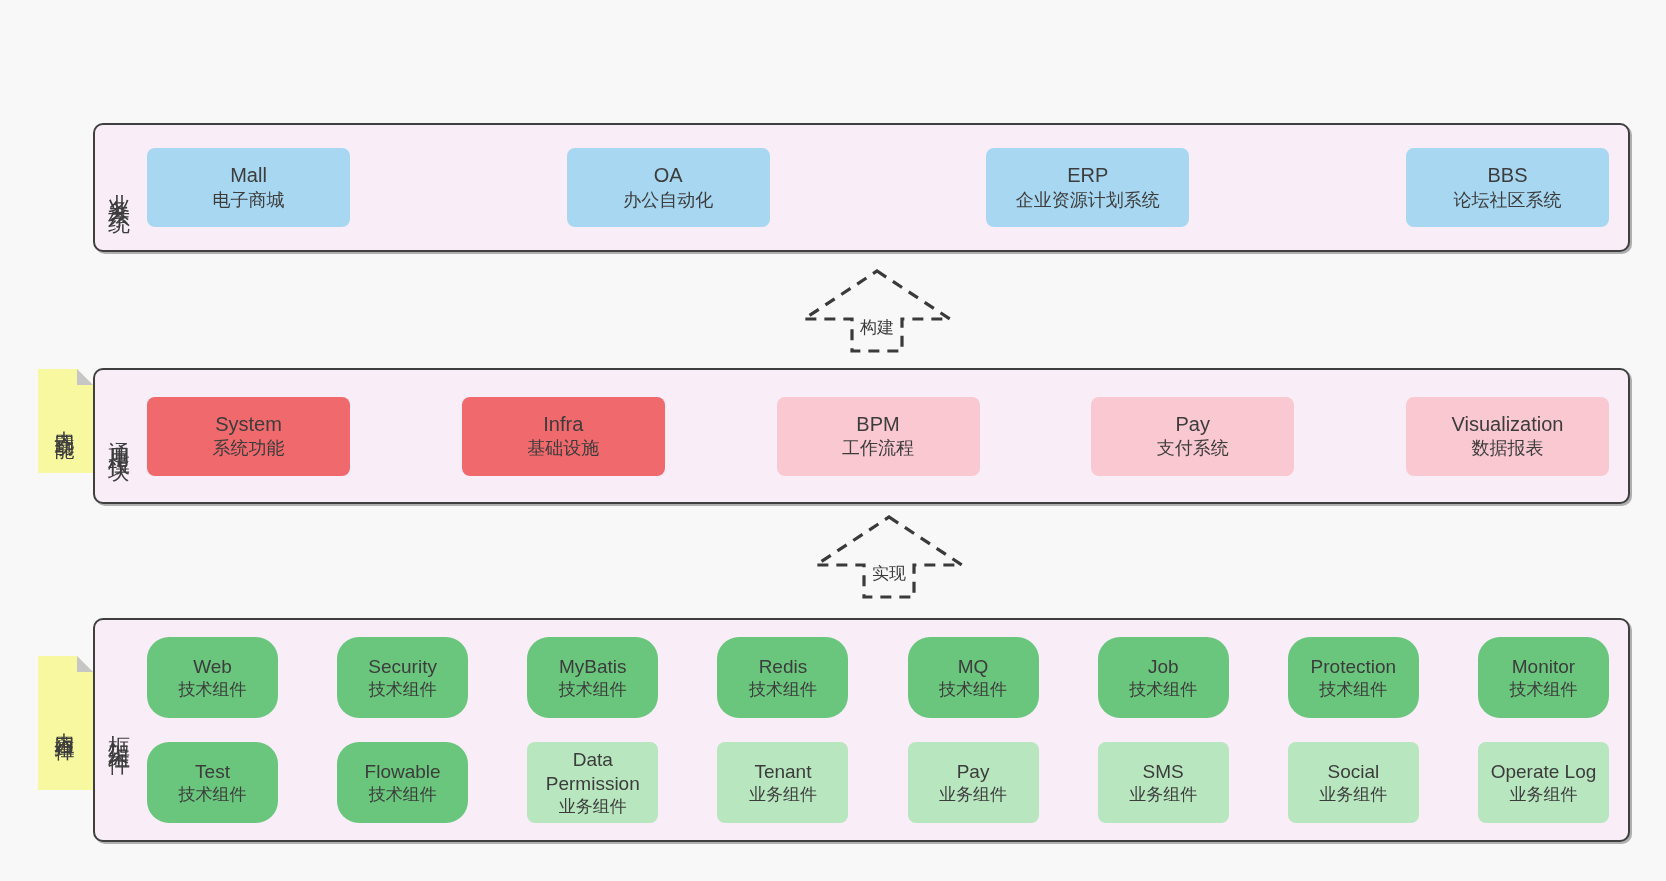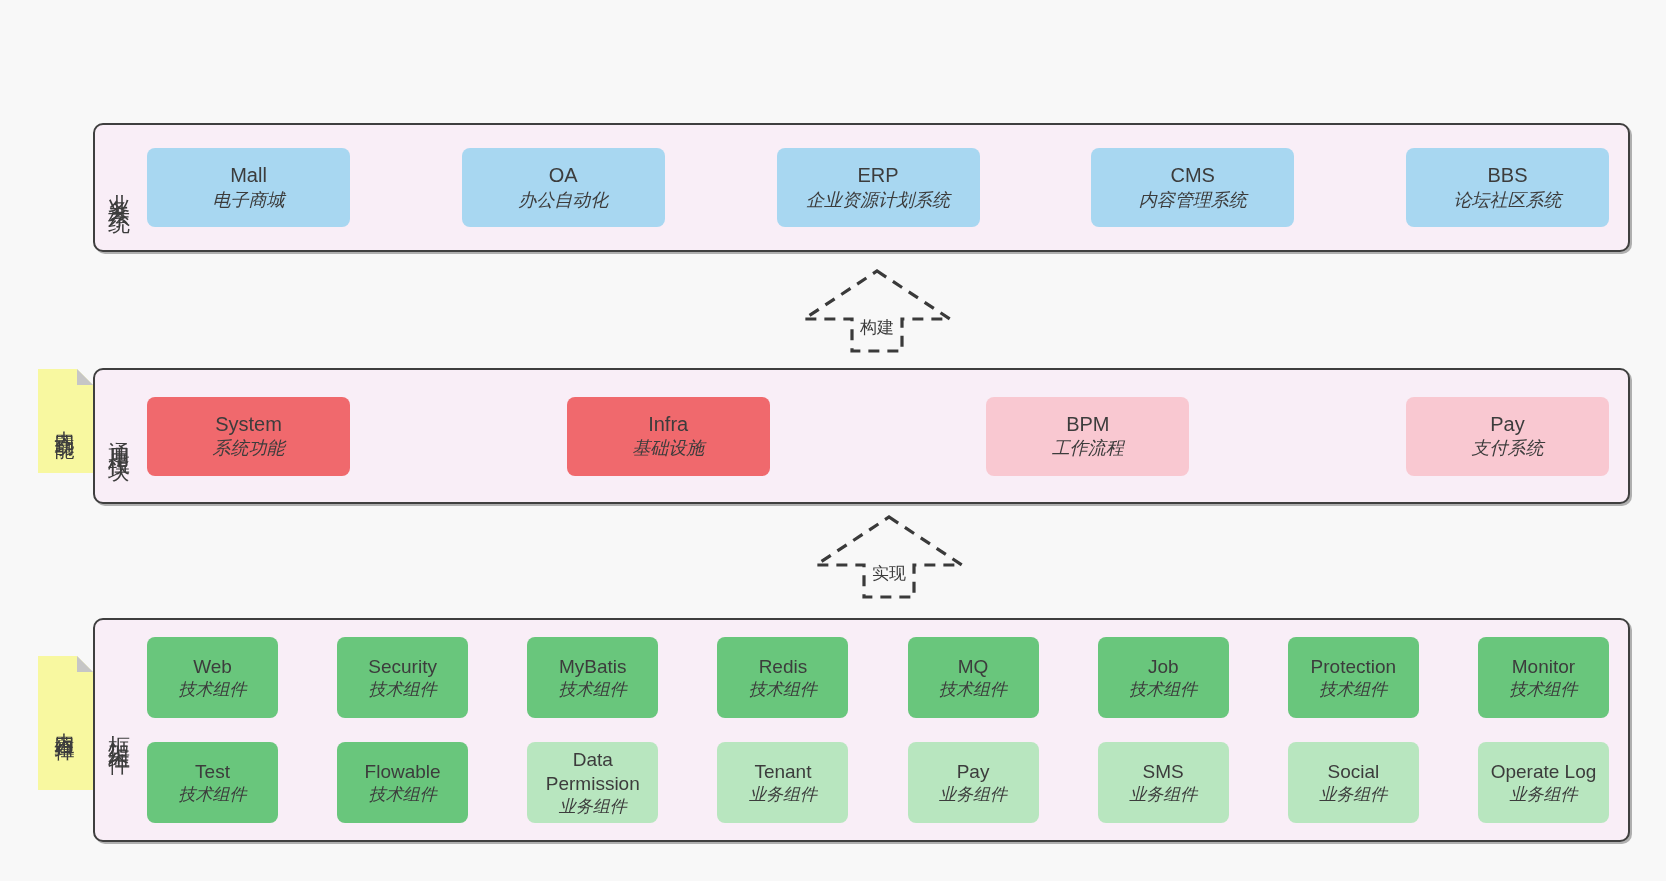--- a/index.html
+++ b/index.html
@@ -38,27 +38,27 @@
   }
   .box-row{display:flex;justify-content:space-between;}
   .box{
     border-radius:8px;
     display:flex;flex-direction:column;align-items:center;justify-content:center;
     text-align:center;line-height:1.32;
   }
   .layer-1 .box,.layer-2 .box{width:203px;height:79px;}
   .layer-3 .box{width:131px;height:81px;line-height:1.25;}
   .box-title{font-size:20px;}
-  .box-subtitle{font-size:18px;font-style:italic;}
+  .box-subtitle{font-size:18px;}
   .layer-3 .box-title{font-size:19px;}
   .layer-3 .box-subtitle{font-size:17px;}
   .v-blue{background:var(--blue,#a8d7f1);}
   .v-red{background:var(--red,#f0696d);}
   .v-pink{background:var(--pink,#f9c8d1);}
-  .v-green{background:var(--green,#69c67c);}
+  .v-green{background:var(--green,#69c67c);border-radius:22px;}
   .v-green-light{background:var(--green-light,#b8e6bf);}
   
   .sticky{
     position:absolute;left:38px;width:55px;
     background:var(--sticky-yellow,#f8f8a0);
     display:flex;align-items:center;justify-content:center;
     clip-path:polygon(0 0,calc(100% - 16px) 0,100% 16px,100% 100%,0 100%);
   }
   .sticky::after{
     content:'';position:absolute;top:0;right:0;width:16px;height:16px;
@@ -100,24 +100,20 @@
           </div>
           <div class="box v-blue">
             <div class="box-title">OA</div>
             <div class="box-subtitle">办公自动化</div>
           </div>
           <div class="box v-blue">
             <div class="box-title">ERP</div>
             <div class="box-subtitle">企业资源计划系统</div>
           </div>
           <div class="box v-blue">
-            <div class="box-title">CMS</div>
-            <div class="box-subtitle">内容管理系统</div>
-          </div>
-          <div class="box v-blue">
             <div class="box-title">BBS</div>
             <div class="box-subtitle">论坛社区系统</div>
           </div>
         </div>
       </div>
   </section>
 
   <div class="arrow arrow-1">
     <svg viewBox="0 0 150 86">
       <polygon points="75,3 148,51 100,51 100,83 50,83 50,51 2,51"></polygon>
@@ -138,20 +134,24 @@
             <div class="box-subtitle">基础设施</div>
           </div>
           <div class="box v-pink">
             <div class="box-title">BPM</div>
             <div class="box-subtitle">工作流程</div>
           </div>
           <div class="box v-pink">
             <div class="box-title">Pay</div>
             <div class="box-subtitle">支付系统</div>
           </div>
+          <div class="box v-pink">
+            <div class="box-title">Visualization</div>
+            <div class="box-subtitle">数据报表</div>
+          </div>
         </div>
       </div>
   </section>
   <div class="sticky sticky-1">
     <span>内置功能</span>
   </div>
 
   <div class="arrow arrow-2">
     <svg viewBox="0 0 150 86">
       <polygon points="75,3 148,51 100,51 100,83 50,83 50,51 2,51"></polygon>

